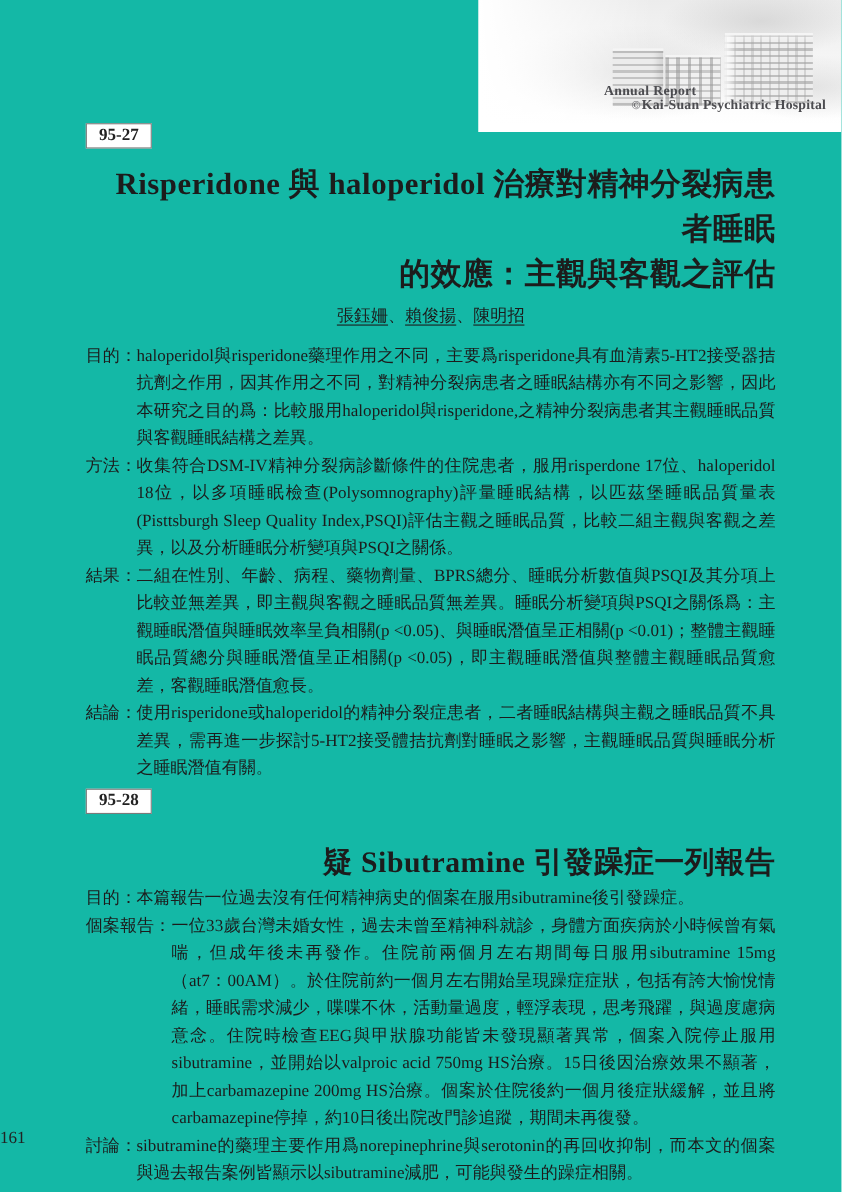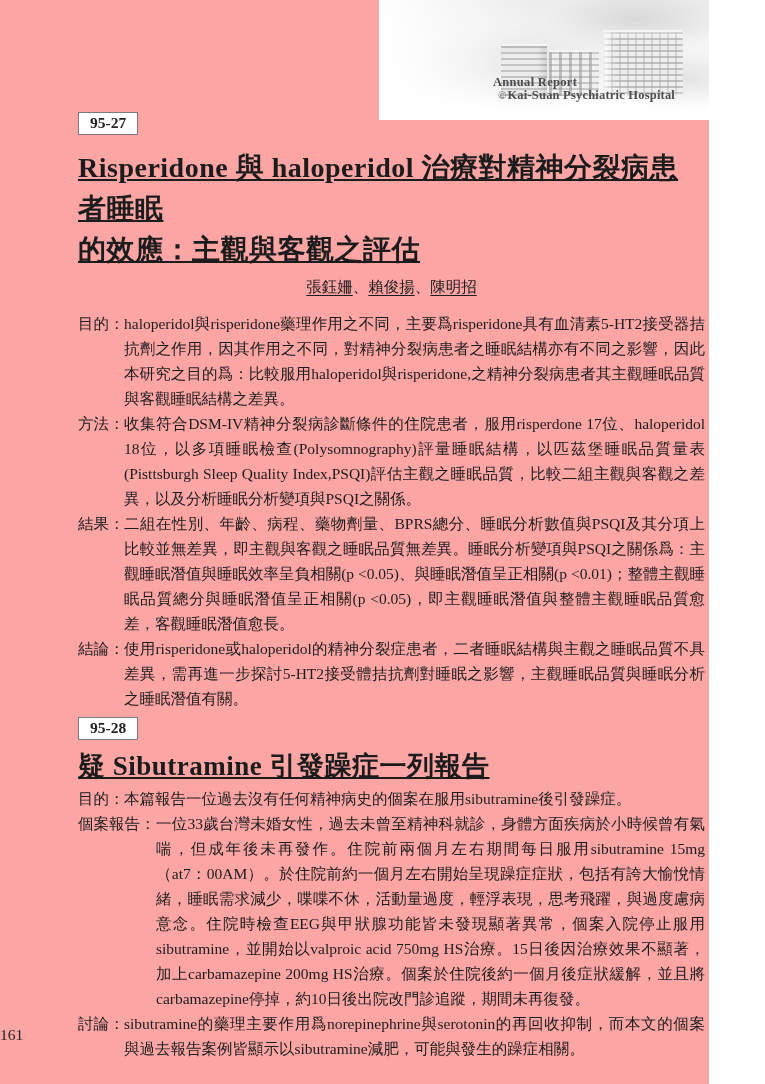--- a/index.html
+++ b/index.html
@@ -1,19 +1,19 @@
 <!DOCTYPE html>
 <html><head>
 <meta charset="utf-8">
 <style>
   html,body{margin:0;padding:0;background:#fff;}
   .page{
     position:relative;
-    width:709px;height:1084px;
-    background:#fca5a5;
+    width:765px;height:1084px;
+    background:#14b8a6;
     color:#1c1c1c;
     font-family:"Liberation Serif","DejaVu Serif",serif;
     overflow:hidden;
   }
   
   .sky{
     position:absolute;top:0;right:0;width:330px;height:120px;
     background:
       radial-gradient(ellipse 130px 45px at 78% 16%, rgba(198,198,198,.55), transparent 70%),
       radial-gradient(ellipse 170px 60px at 42% 55%, rgba(208,208,208,.50), transparent 72%),
@@ -30,34 +30,34 @@
     background:
       repeating-linear-gradient(to right,rgba(150,150,150,.55) 0 3px,transparent 3px 10px),
       repeating-linear-gradient(to bottom,#c9c9c9 0 2px,#f0f0f0 2px 6px);}
   .tw-right{right:0;width:80px;height:64px;
     background:
       repeating-linear-gradient(to right,rgba(160,160,160,.35) 0 2px,transparent 2px 8px),
       repeating-linear-gradient(to bottom,#bfbfbf 0 2px,#eeeeee 2px 6px);
     box-shadow:inset 6px 0 8px rgba(255,255,255,.8);}
   .brand{position:absolute;left:114px;top:76px;color:#4c4c50;line-height:13px;z-index:3;}
   .brand-l1{font-weight:bold;font-size:12.5px;letter-spacing:.3px;}
-  .brand-l2{font-weight:bold;font-size:12.5px;letter-spacing:.2px;margin-left:5px;}
+  .brand-l2{font-weight:bold;font-size:12.5px;letter-spacing:.2px;margin-left:25px;}
   .copy{font-size:11px;color:#6a6a6e;margin-right:1px;}
   
   .content{position:absolute;left:78px;top:112px;width:627px;}
   .idbox{
     display:inline-block;border:1px solid #7a7a7a;
     padding:1px 11px 2px;font-size:15.5px;color:#222;background:#fff;font-weight:bold;
   }
   .idbox2{margin-top:6px;}
   .title{
-    text-align:left;font-weight:bold;margin:12px 0 0;
-    font-size:28px;line-height:41px;letter-spacing:.5px;text-decoration:underline;
+    text-align:right;font-weight:bold;margin:12px 0 0;
+    font-size:28px;line-height:41px;letter-spacing:.5px;
   }
-  .title2{font-size:27px;line-height:40px;margin-top:6px;}
+  .title2{font-size:27px;line-height:40px;margin-top:24px;}
   .authors{text-align:center;font-size:15.5px;margin:7px 0 13px;}
   .au{text-decoration:underline;text-underline-offset:3px;}
   .sep{text-decoration:none;}
   .sec{
     position:relative;padding-left:46px;
     font-size:15.5px;line-height:25px;text-align:justify;
   }
   .sec .label{position:absolute;left:0;top:0;white-space:nowrap;}
   .sec.wide{padding-left:78px;}
   .pagenum{position:absolute;left:0;right:0;top:1026px;text-align:left;font-size:15.5px;color:#222;}

